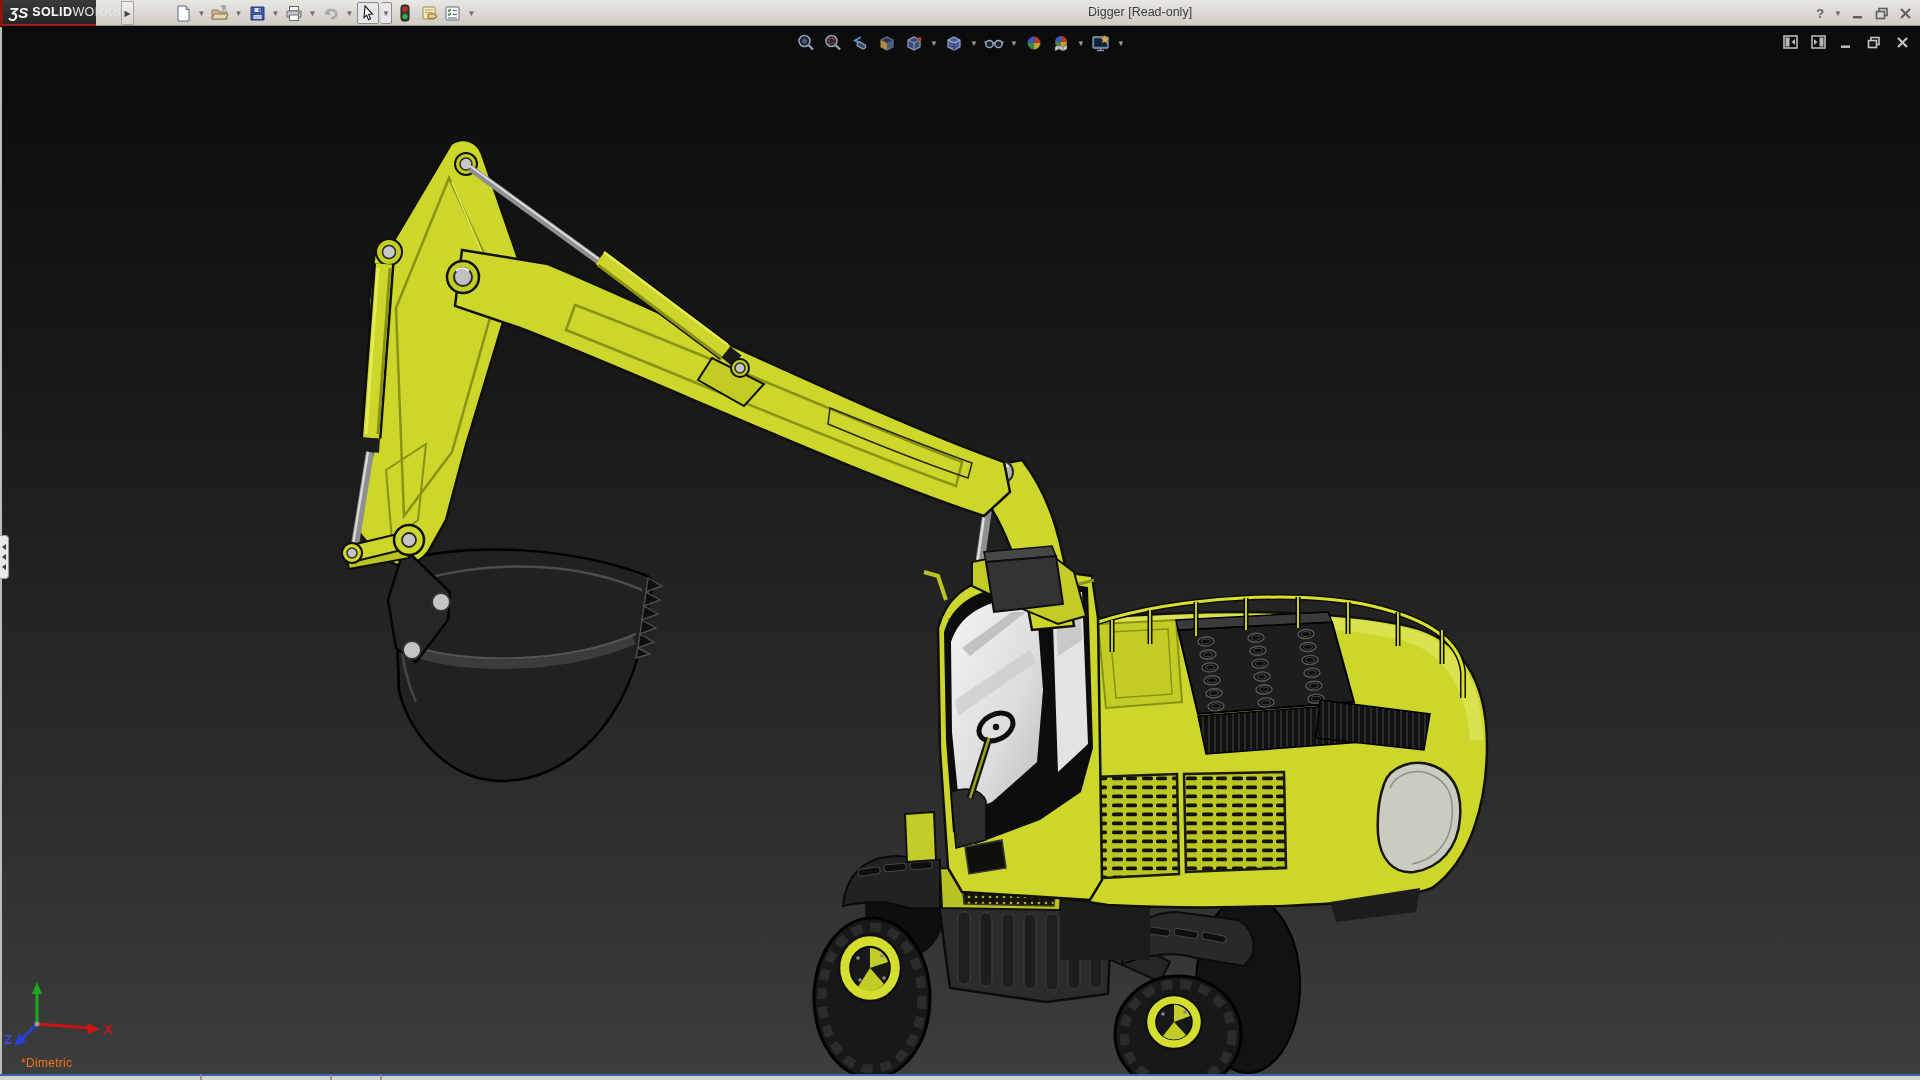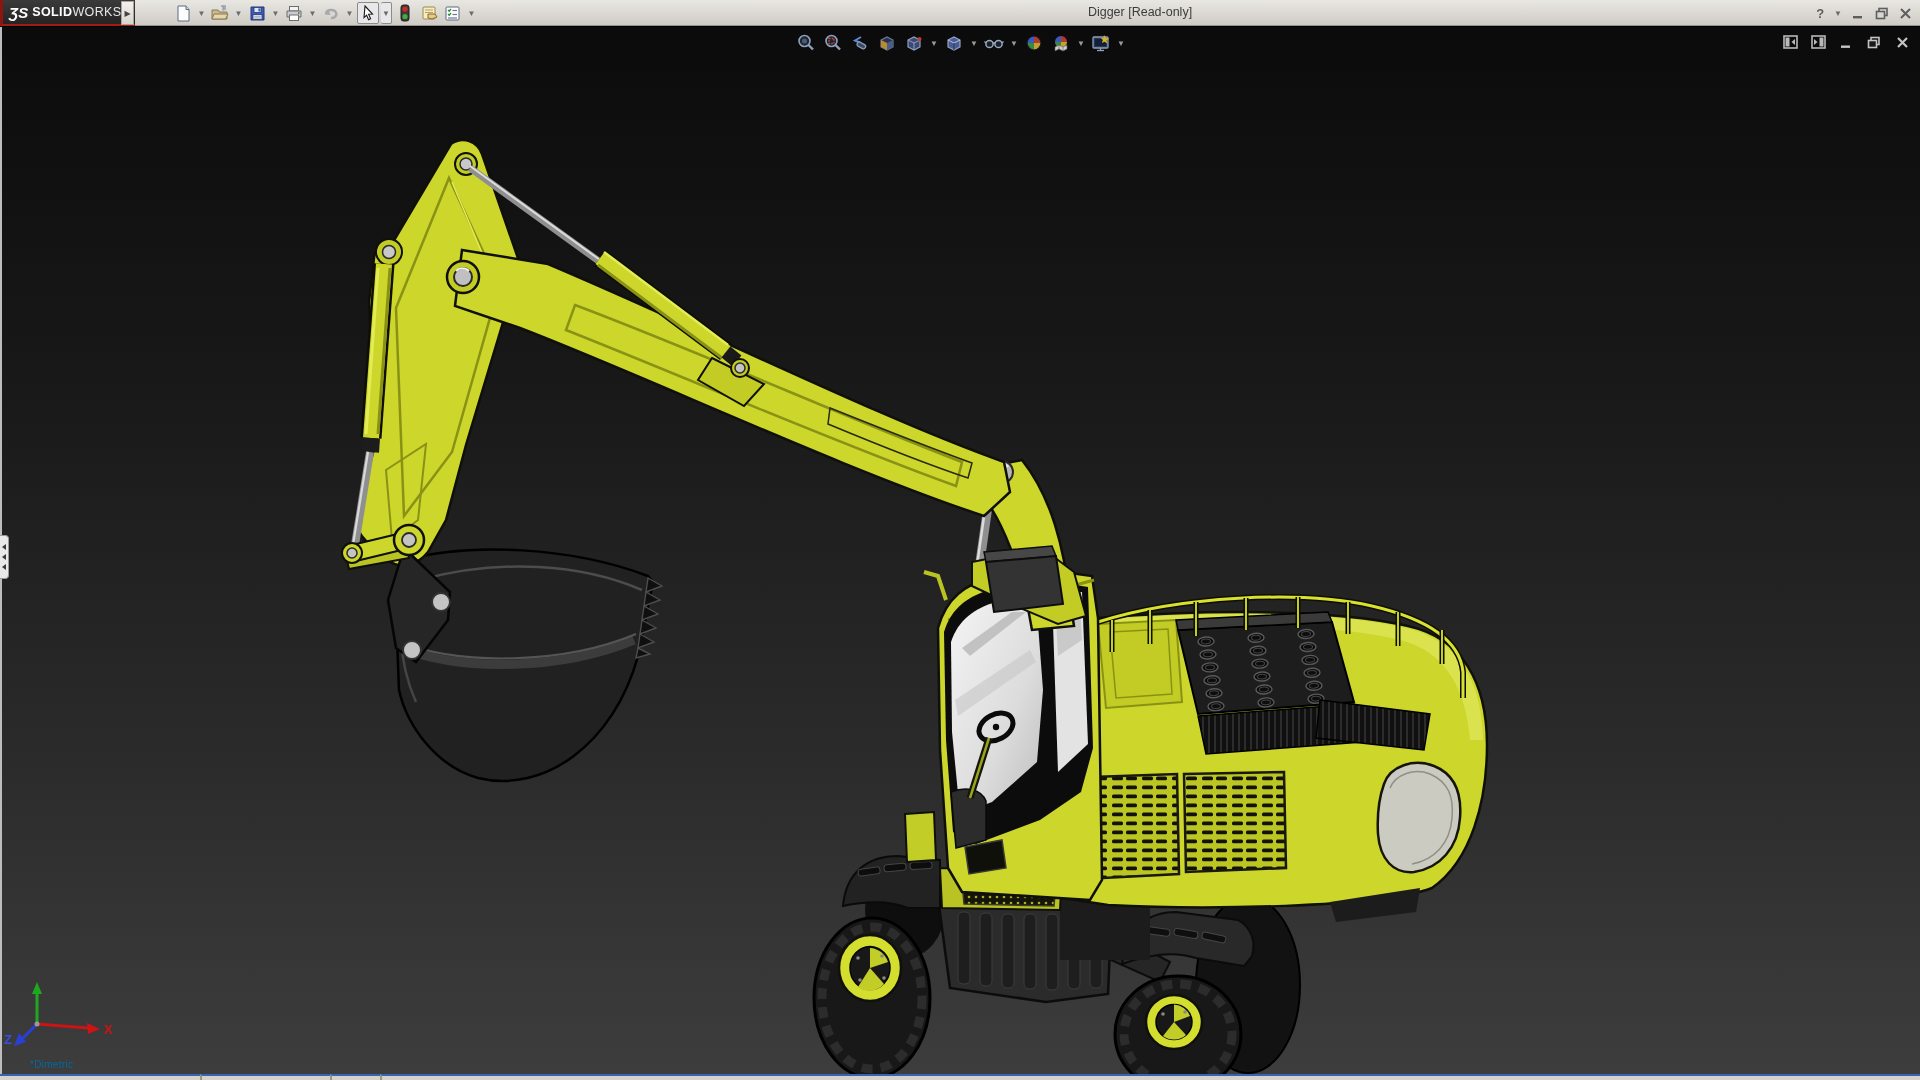--- a/index.html
+++ b/index.html
@@ -3,21 +3,21 @@
 <meta charset="utf-8">
 <style>
   * { margin:0; padding:0; box-sizing:border-box; }
   html,body { width:1920px; height:1080px; overflow:hidden;
               font-family:"Liberation Sans", sans-serif; background:#000; }
 
   
   .titlebar { position:absolute; left:0; top:0; width:1920px; height:26px;
               background:linear-gradient(#e9e7e2,#cfccc5);
               border-bottom:1px solid #97938b; z-index:50; }
-  .brand-block { position:absolute; left:0; top:0; width:135px; height:26px;
+  .brand-block { position:absolute; left:0; top:0; width:96px; height:26px;
                  background:linear-gradient(#3a3a3a,#242424);
                  border-left:3px solid #8e1410; border-bottom:2px solid #a51b14;
                  display:flex; align-items:center; padding-left:6px; color:#fff; }
   .brand-ez { font-style:italic; font-weight:bold; font-size:15px; margin-right:4px; }
   .brand-solid { font-weight:bold; font-size:12.5px; letter-spacing:.4px; }
   .brand-works { font-weight:400; font-size:12.5px; letter-spacing:.4px; color:#e6e6e6;text-align:right; }
   .menu-tab { position:absolute; left:121px; top:1px; width:13px; height:24px;
               background:linear-gradient(#f2f1ee,#d8d5cf); border:1px solid #aaa69e;
               display:flex; align-items:center; justify-content:center;
               font-size:8px; color:#444; cursor:pointer; }
@@ -54,21 +54,21 @@
   .hu-btn { width:24px; height:24px; display:flex; align-items:center; justify-content:center;
             border-radius:2px; }
   .hu-dd { width:10px; height:24px; display:flex; align-items:center; justify-content:center;
            font-size:8px; color:#9a9a9a; }
 
   
   .doc-ctrls { position:absolute; right:10px; top:7px; display:flex; align-items:center;
                gap:12px; z-index:10; }
   .doc-ctrls .dc { width:16px; height:16px; display:flex; align-items:center; justify-content:center; }
 
-  .view-label { position:absolute; left:30px; bottom:4px; font-size:10px; color:#0369a1;
+  .view-label { position:absolute; left:21px; bottom:4px; font-size:12px; color:#f97316;
                 z-index:8; letter-spacing:.3px; }
 
   
   .statusbar { position:absolute; left:0; bottom:0; width:1920px; height:6px;
                background:#d6d2ca; display:flex; z-index:60; }
   .statusbar .pane { border-top:2px solid #3465b4; height:100%; }
   .statusbar .pane + .pane { border-left:2px solid #9a968e; }
   .sb1 { width:200px; } .sb2 { width:130px; } .sb3 { width:50px; } .sb4 { flex:1; }
 </style>
 </head>

